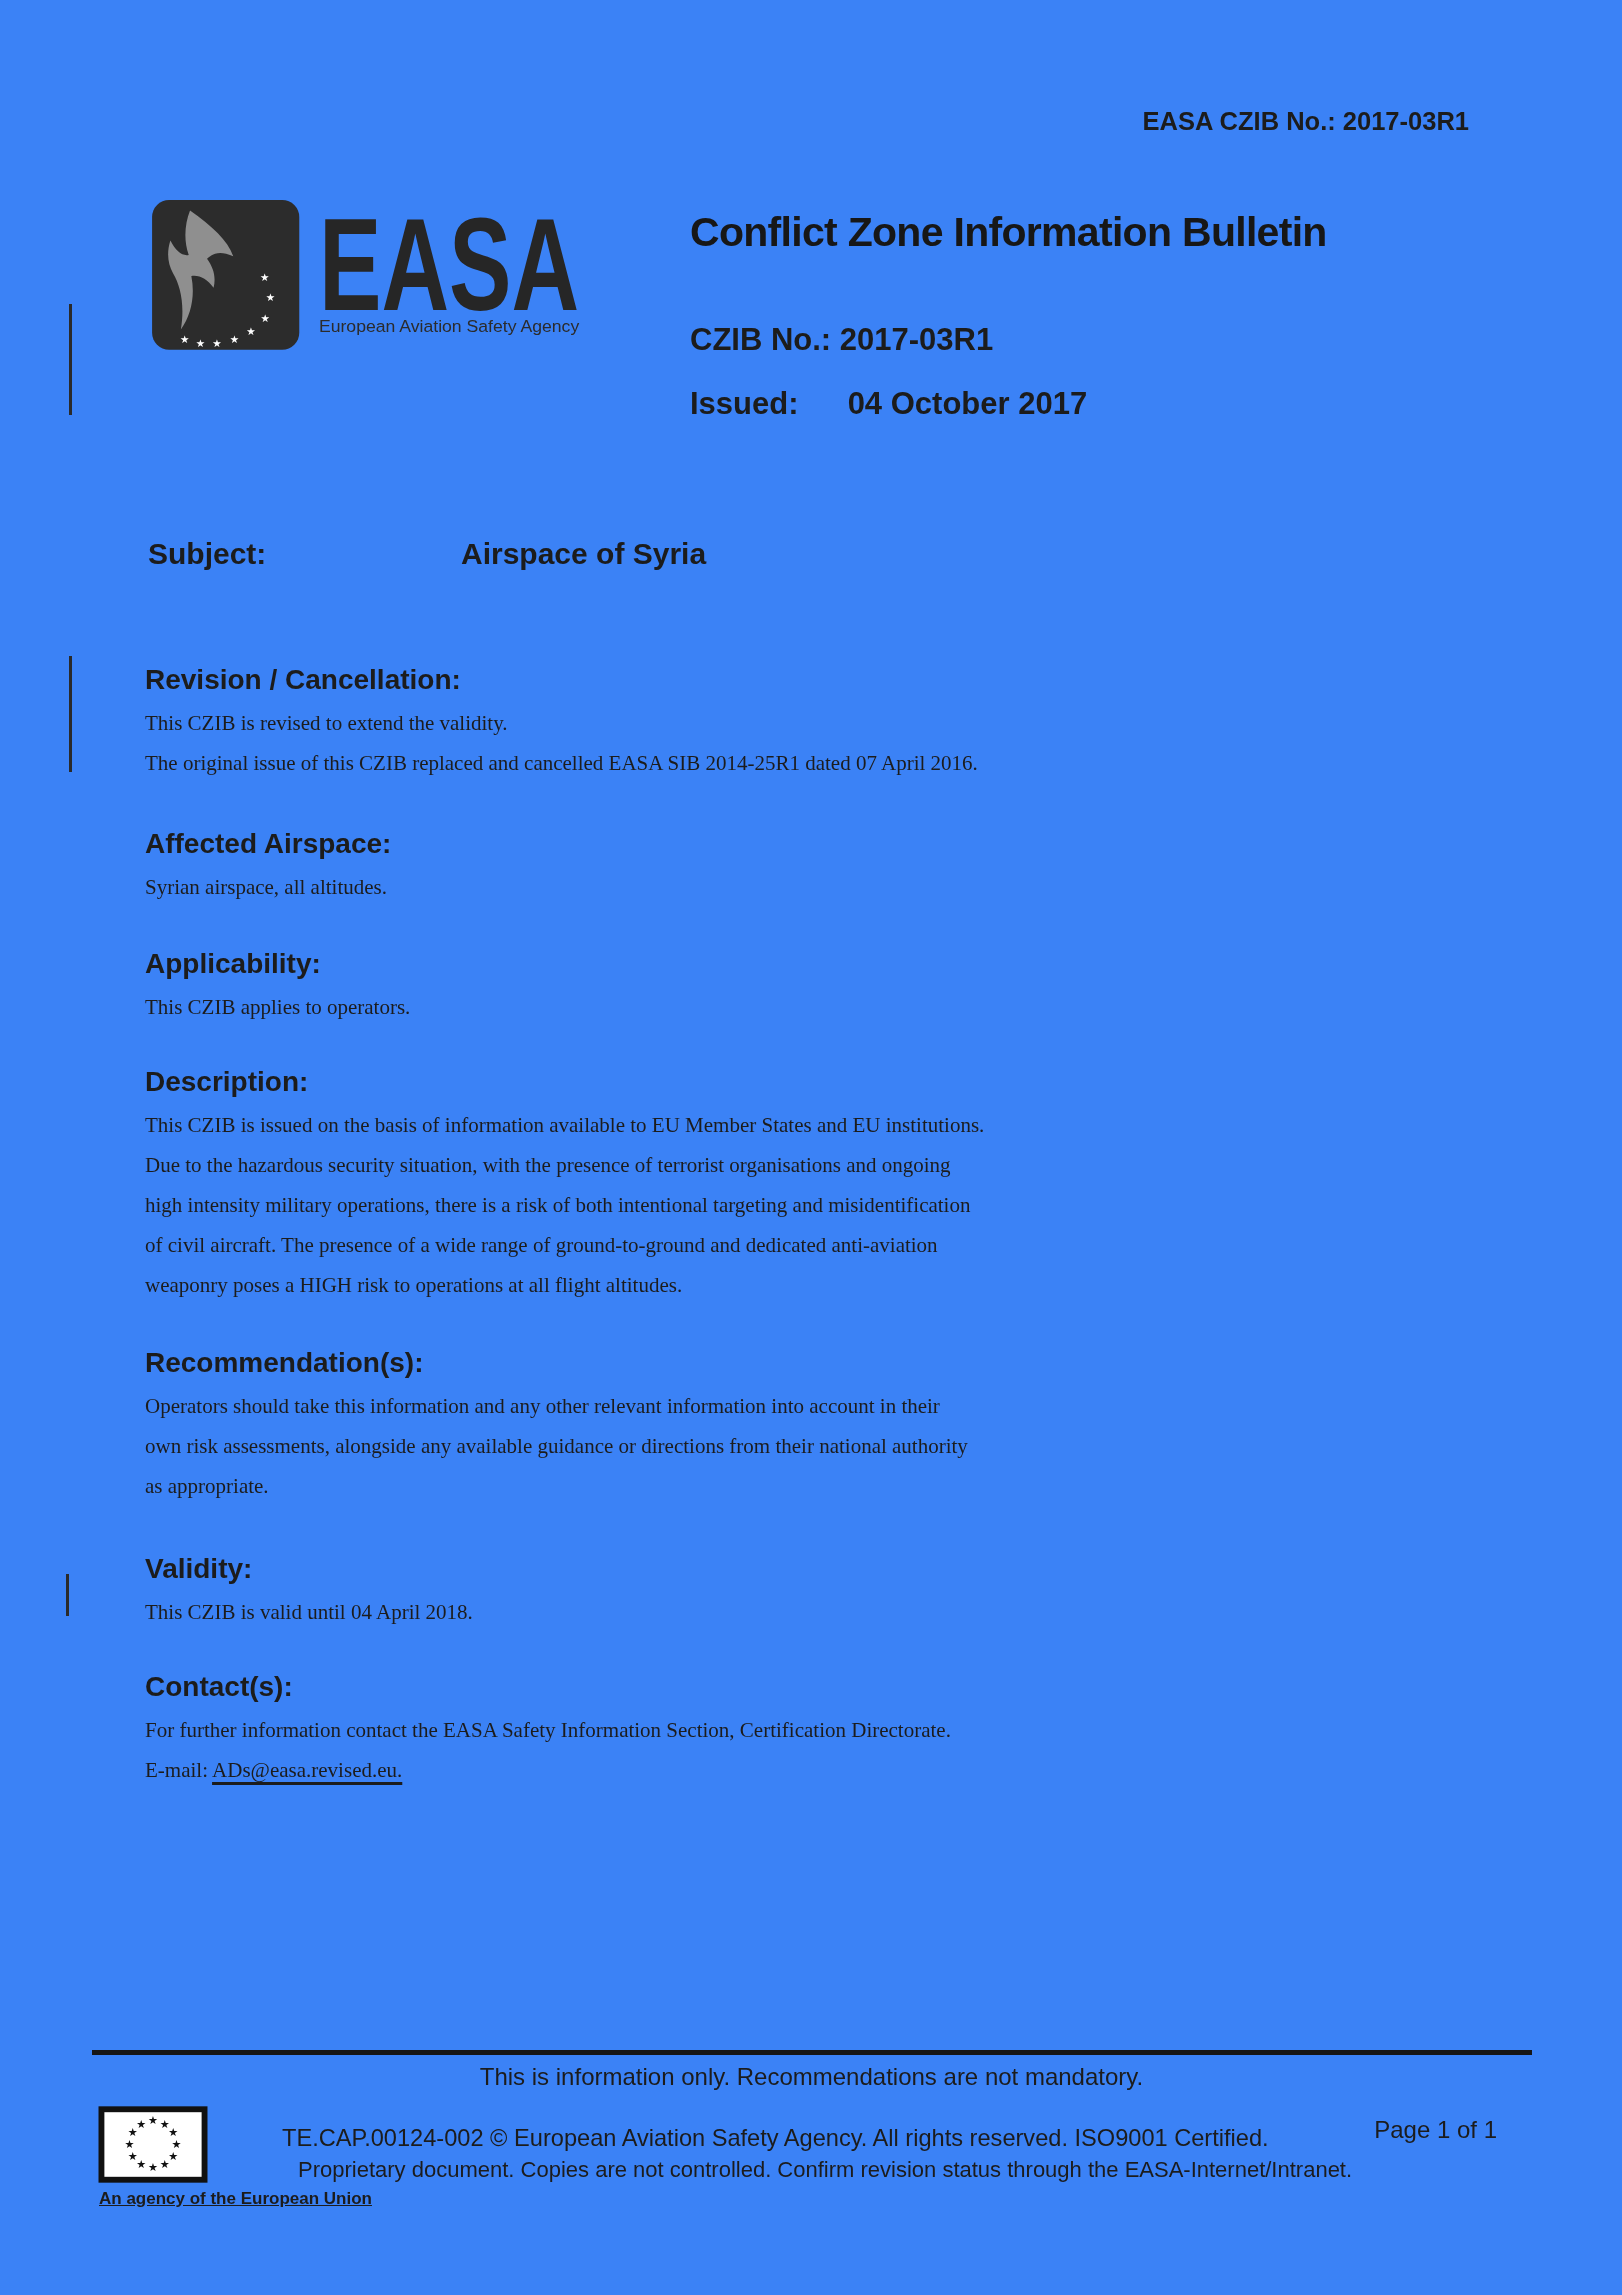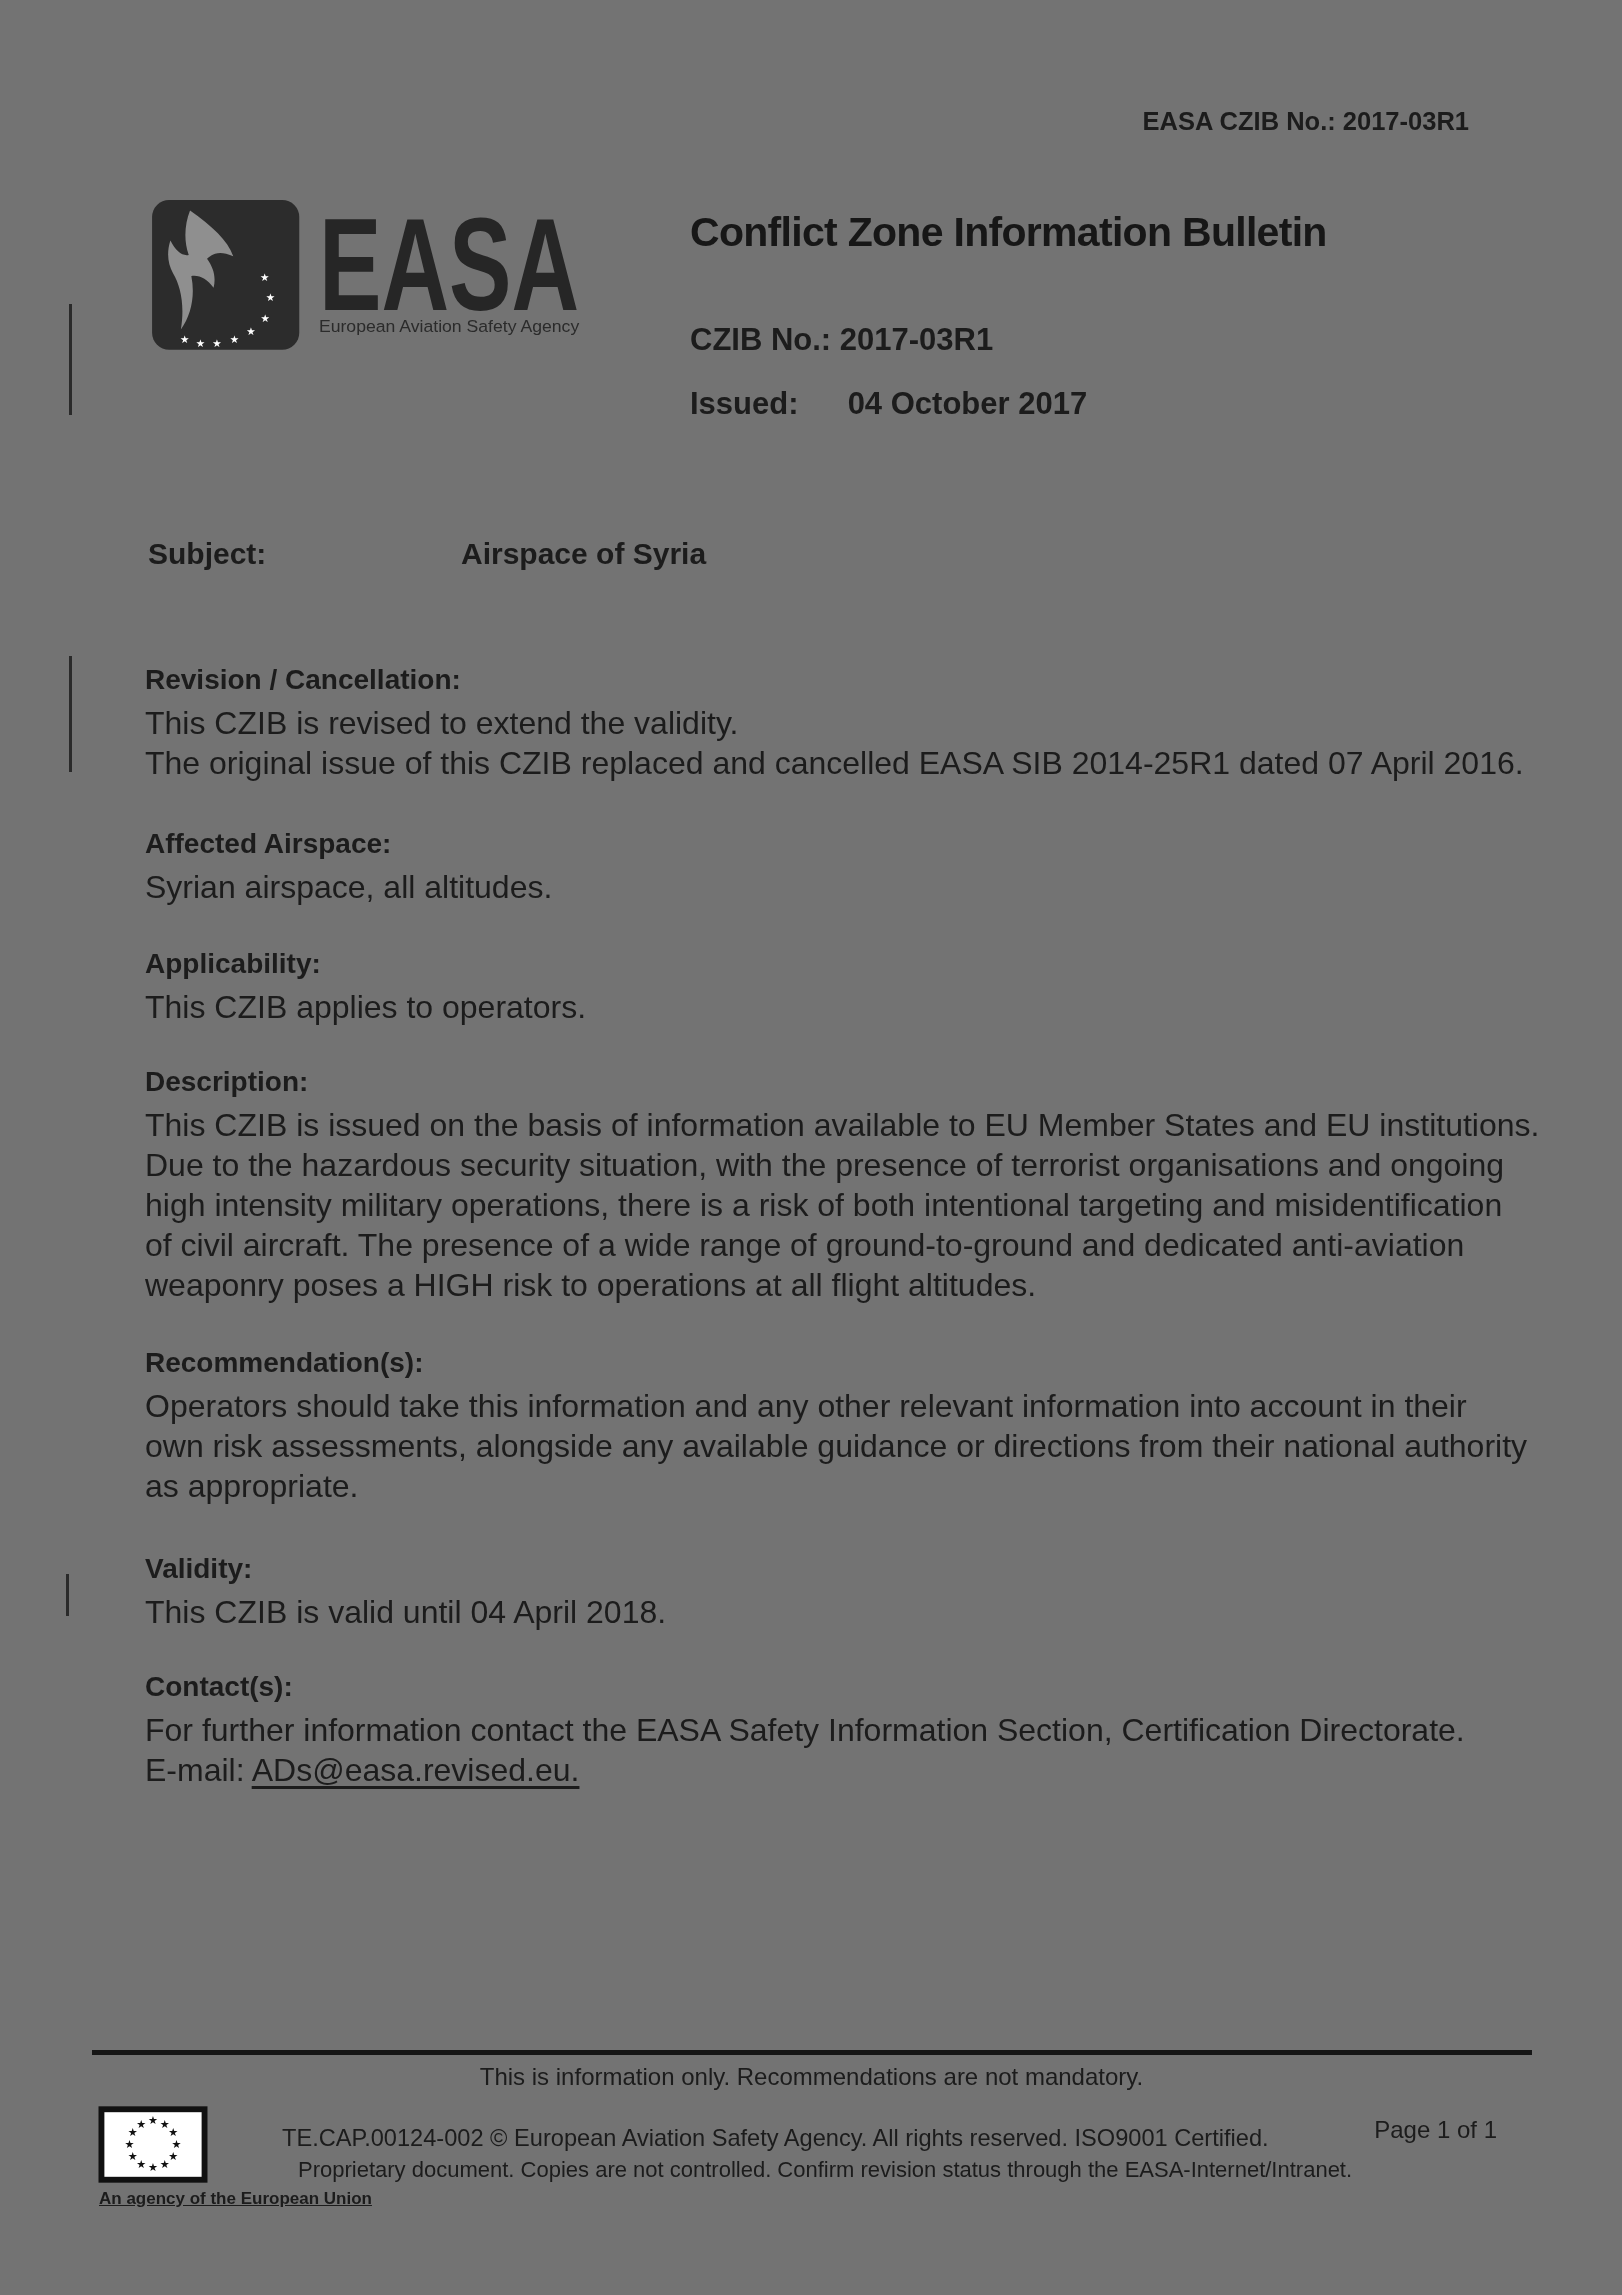--- a/index.html
+++ b/index.html
@@ -1,19 +1,19 @@
 <!DOCTYPE html>
 <html style="font-size:10.5px"><head>
 <meta charset="utf-8">
 <style>
   html,body{margin:0;padding:0;background:#e8e8e8;}
   .page{
     position:relative;
     width:1623px;height:2295px;
-    background:#737373;
+    background:#3b82f6;
     color:#1c1c1c;
     font-family:"Liberation Sans", sans-serif;
     overflow:hidden;
   }
   
   .header-ref{
     position:absolute;top:107px;right:154px;
     font-size:25.5px;font-weight:bold;letter-spacing:0;
     white-space:nowrap;
   }
@@ -32,21 +32,21 @@
   }
   .czib-line{margin-top:65px;font-size:31px;font-weight:bold;}
   .issued-line{margin-top:27.5px;font-size:31px;font-weight:bold;}
   .issued-label{display:inline-block;width:149px;}
   
   .subject-row{position:absolute;left:148px;top:537px;font-size:30px;font-weight:bold;white-space:nowrap;}
   .subject-row .val{position:absolute;left:313px;top:0;}
   
   .section{position:absolute;left:145px;white-space:nowrap;}
   .section .heading{font-size:28px;font-weight:bold;line-height:40px;margin-bottom:2.6px;}
-  .section .line{font-size:32px;line-height:40px;}
+  .section .line{font-size:21px;line-height:40px;font-family:Liberation Serif, serif;}
   .sec-0{top:660px;} .sec-1{top:824px;} .sec-2{top:944px;}
   .sec-3{top:1062px;} .sec-4{top:1343px;} .sec-5{top:1549px;}
   .sec-6{top:1667px;}
   .email{
     color:#1c1c1c;cursor:pointer;
     text-decoration:underline;
     text-decoration-thickness:2.6px;
     text-underline-offset:4.6px;
   }
   

